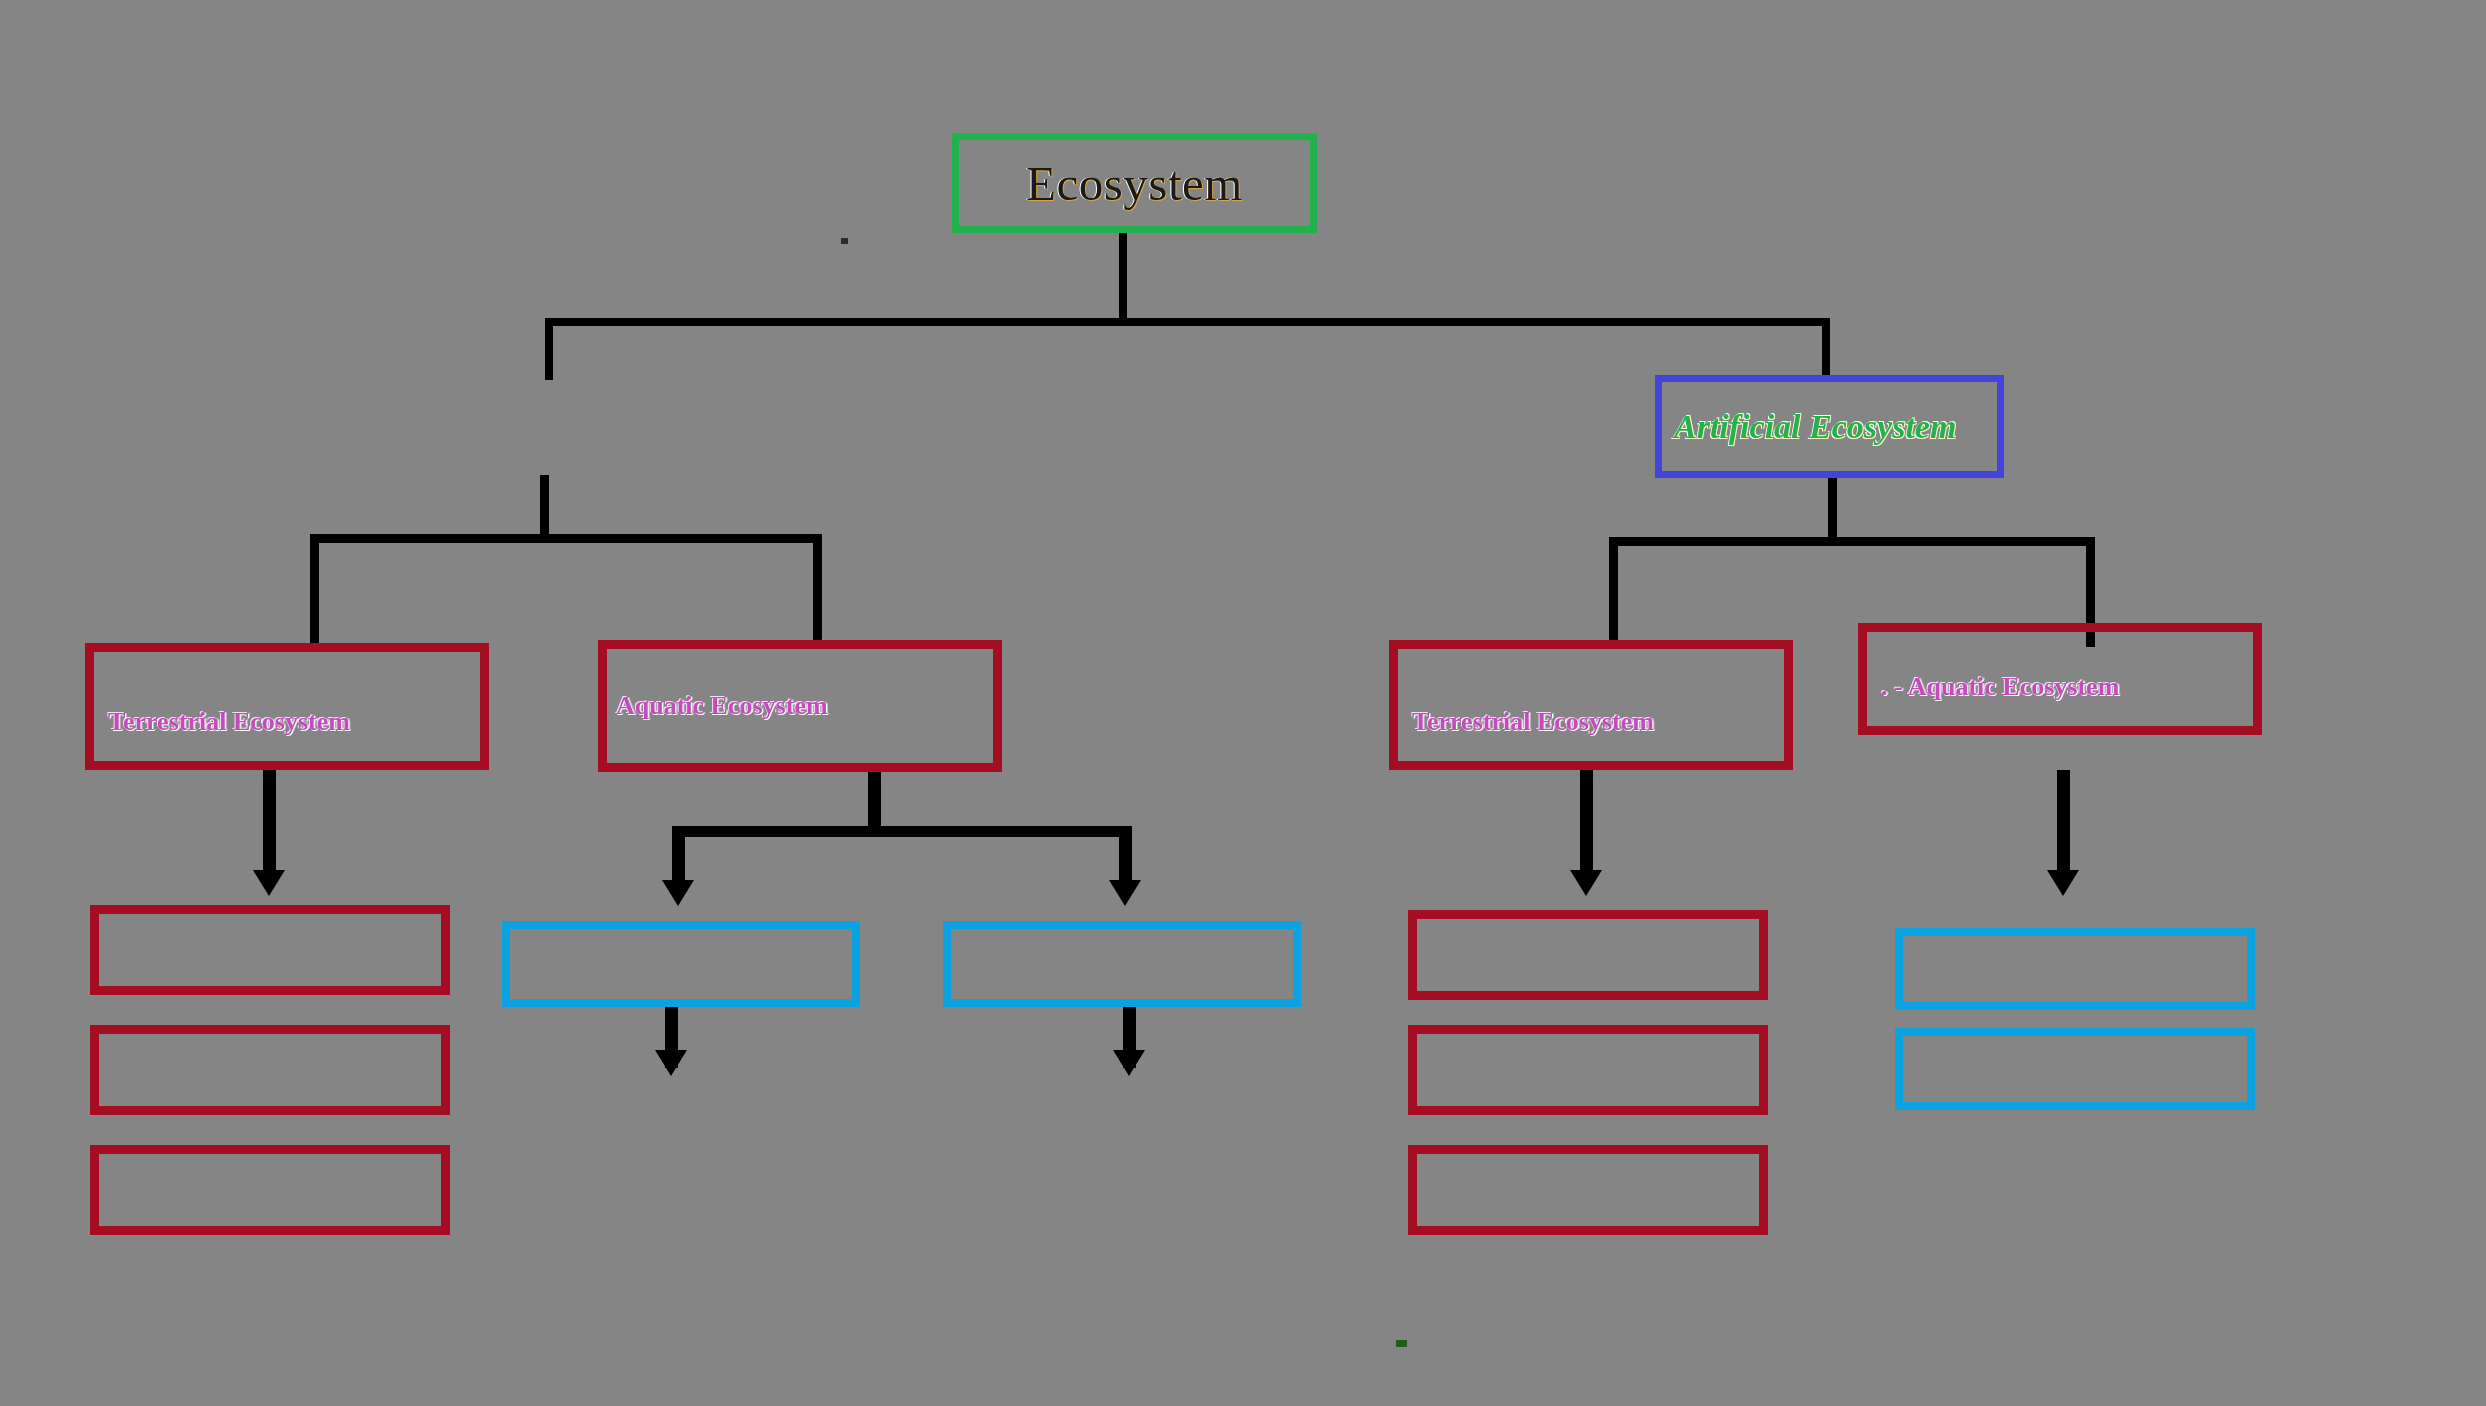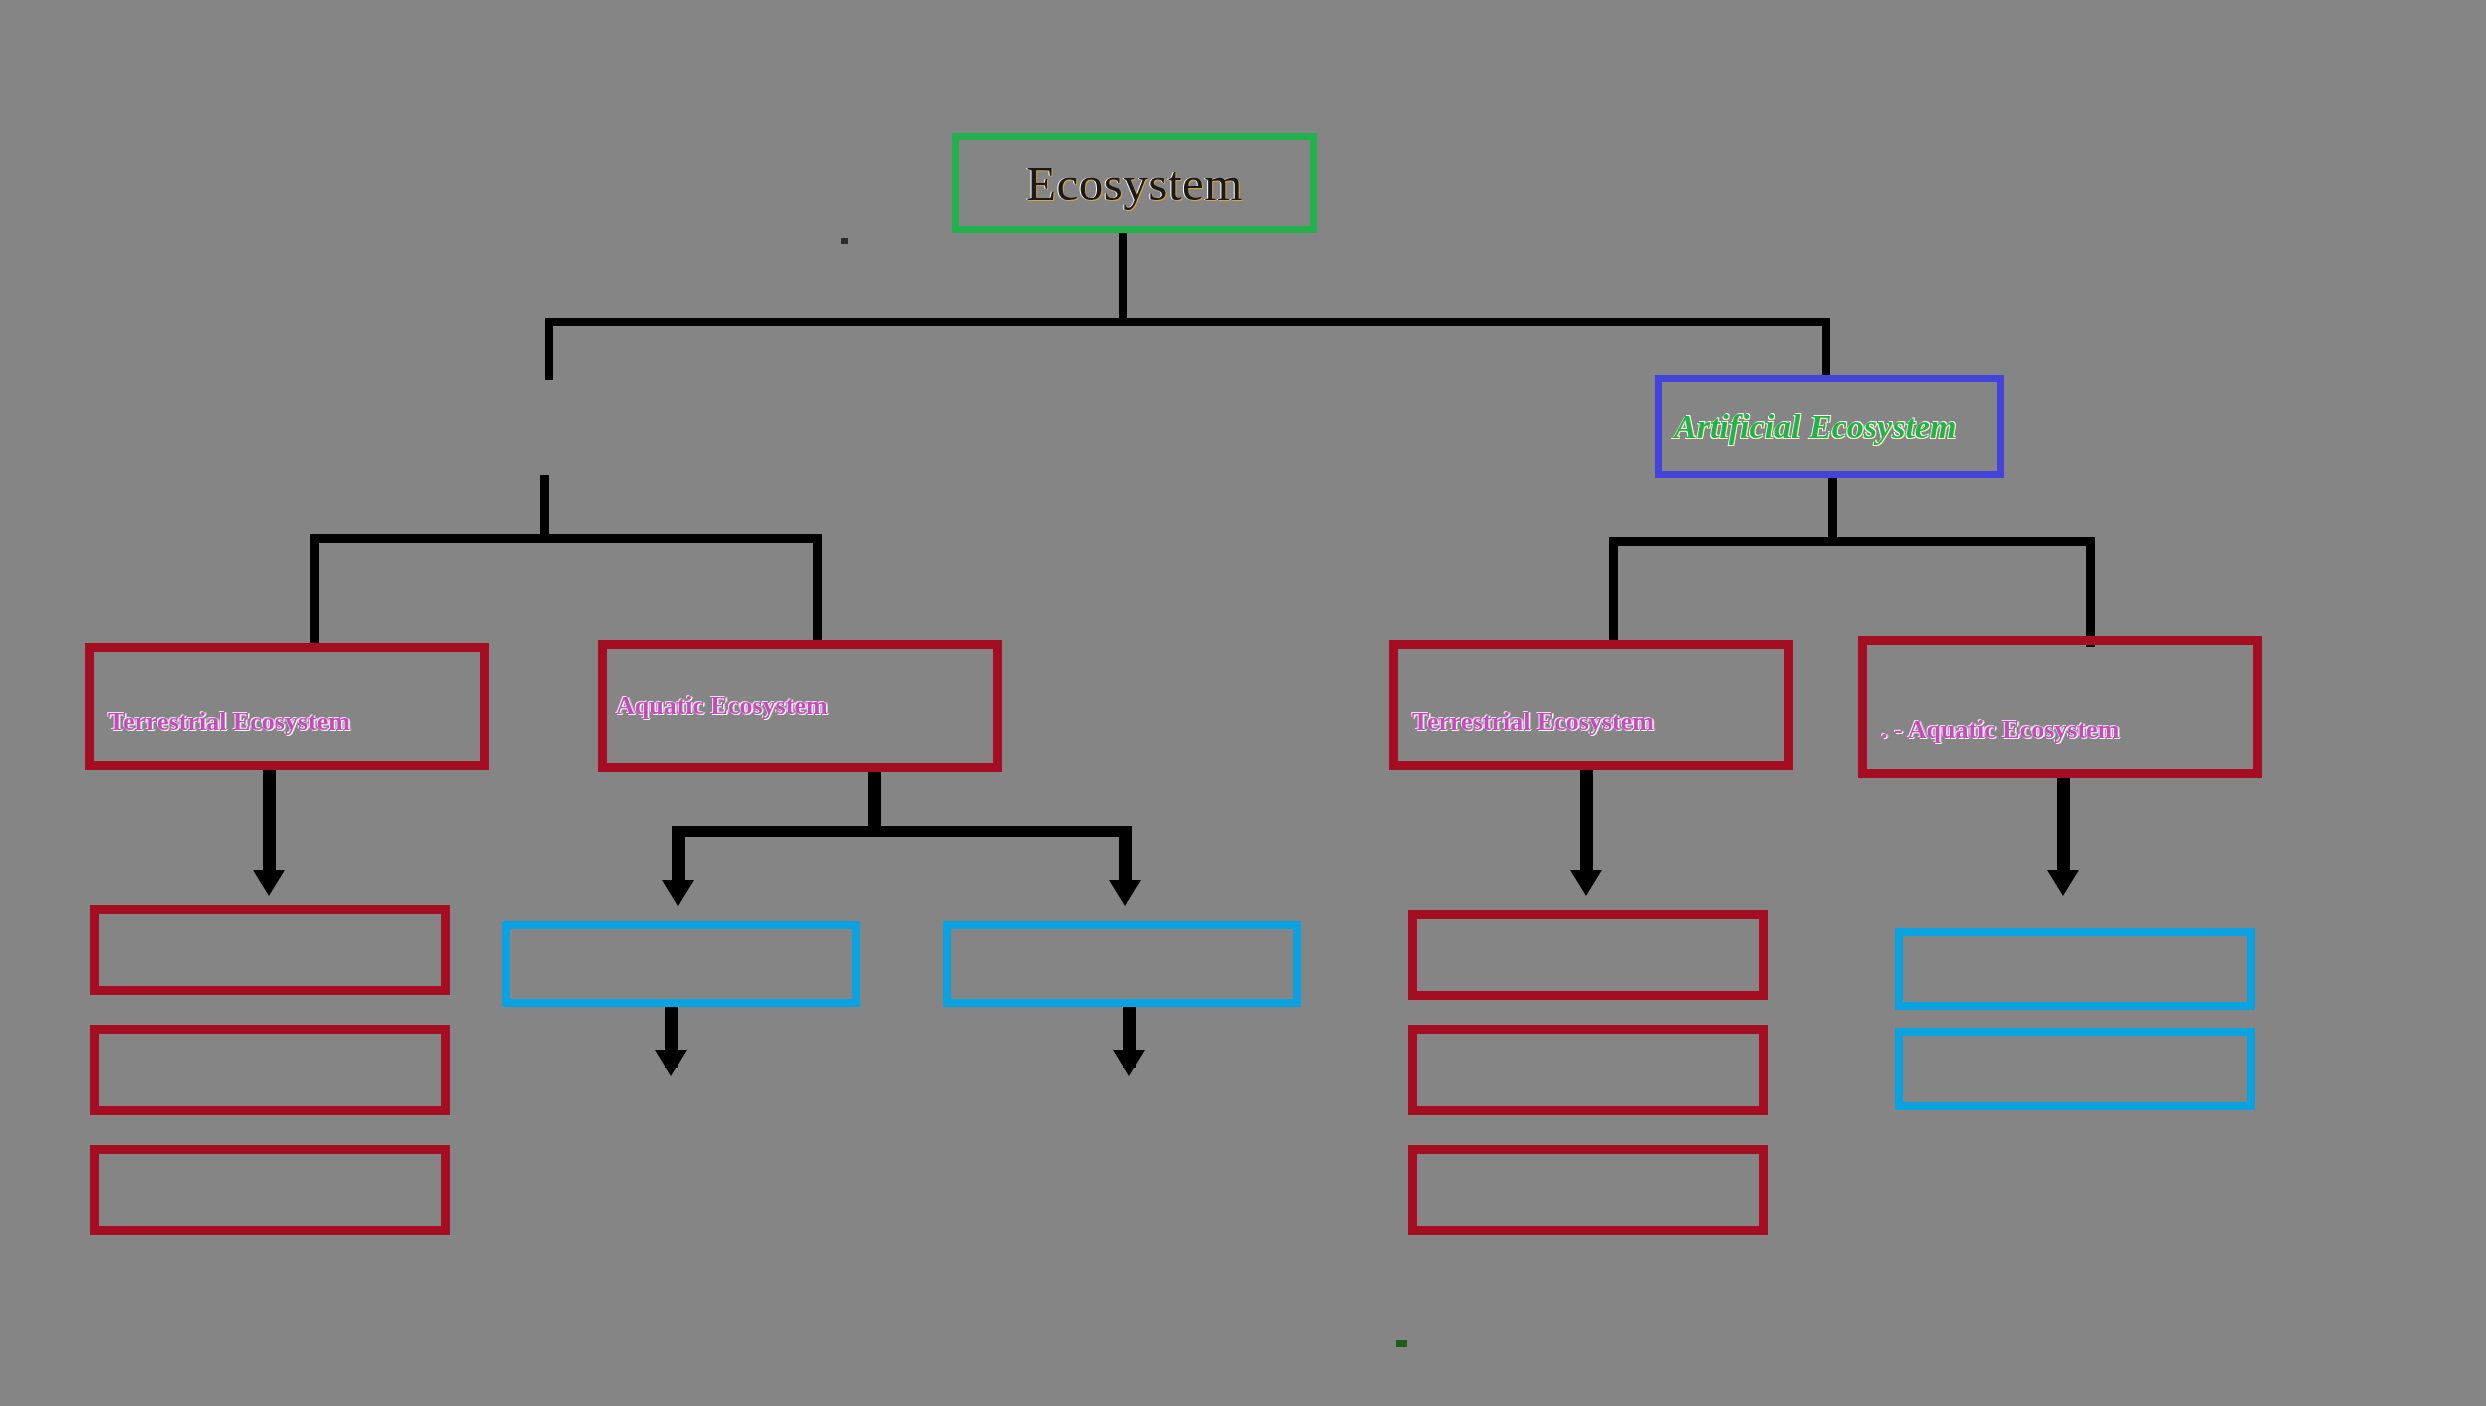--- a/index.html
+++ b/index.html
@@ -147,21 +147,21 @@
   </div>
 
   <div class="node node-red align-mid" style="left:598px; top:640px; width:404px; height:132px;">
     <span class="label">Aquatic  Ecosystem</span>
   </div>
 
   <div class="node node-red align-lower" style="left:1389px; top:640px; width:404px; height:130px;">
     <span class="label">Terrestrial Ecosystem</span>
   </div>
 
-  <div class="node node-red align-lower" style="left:1858px; top:636px; width:404px; height:142px;">
+  <div class="node node-red align-lower" style="left:1858px; top:623px; width:404px; height:112px;">
     <span class="label">. - Aquatic Ecosystem</span>
   </div>
 
   <div class="node node-red-empty" style="left:90px; top:905px; width:360px; height:90px;"></div>
   <div class="node node-red-empty" style="left:90px; top:1025px; width:360px; height:90px;"></div>
   <div class="node node-red-empty" style="left:90px; top:1145px; width:360px; height:90px;"></div>
 
   <div class="node node-cyan-empty" style="left:502px; top:921px; width:358px; height:86px;"></div>
   <div class="node node-cyan-empty" style="left:943px; top:921px; width:358px; height:86px;"></div>
 

